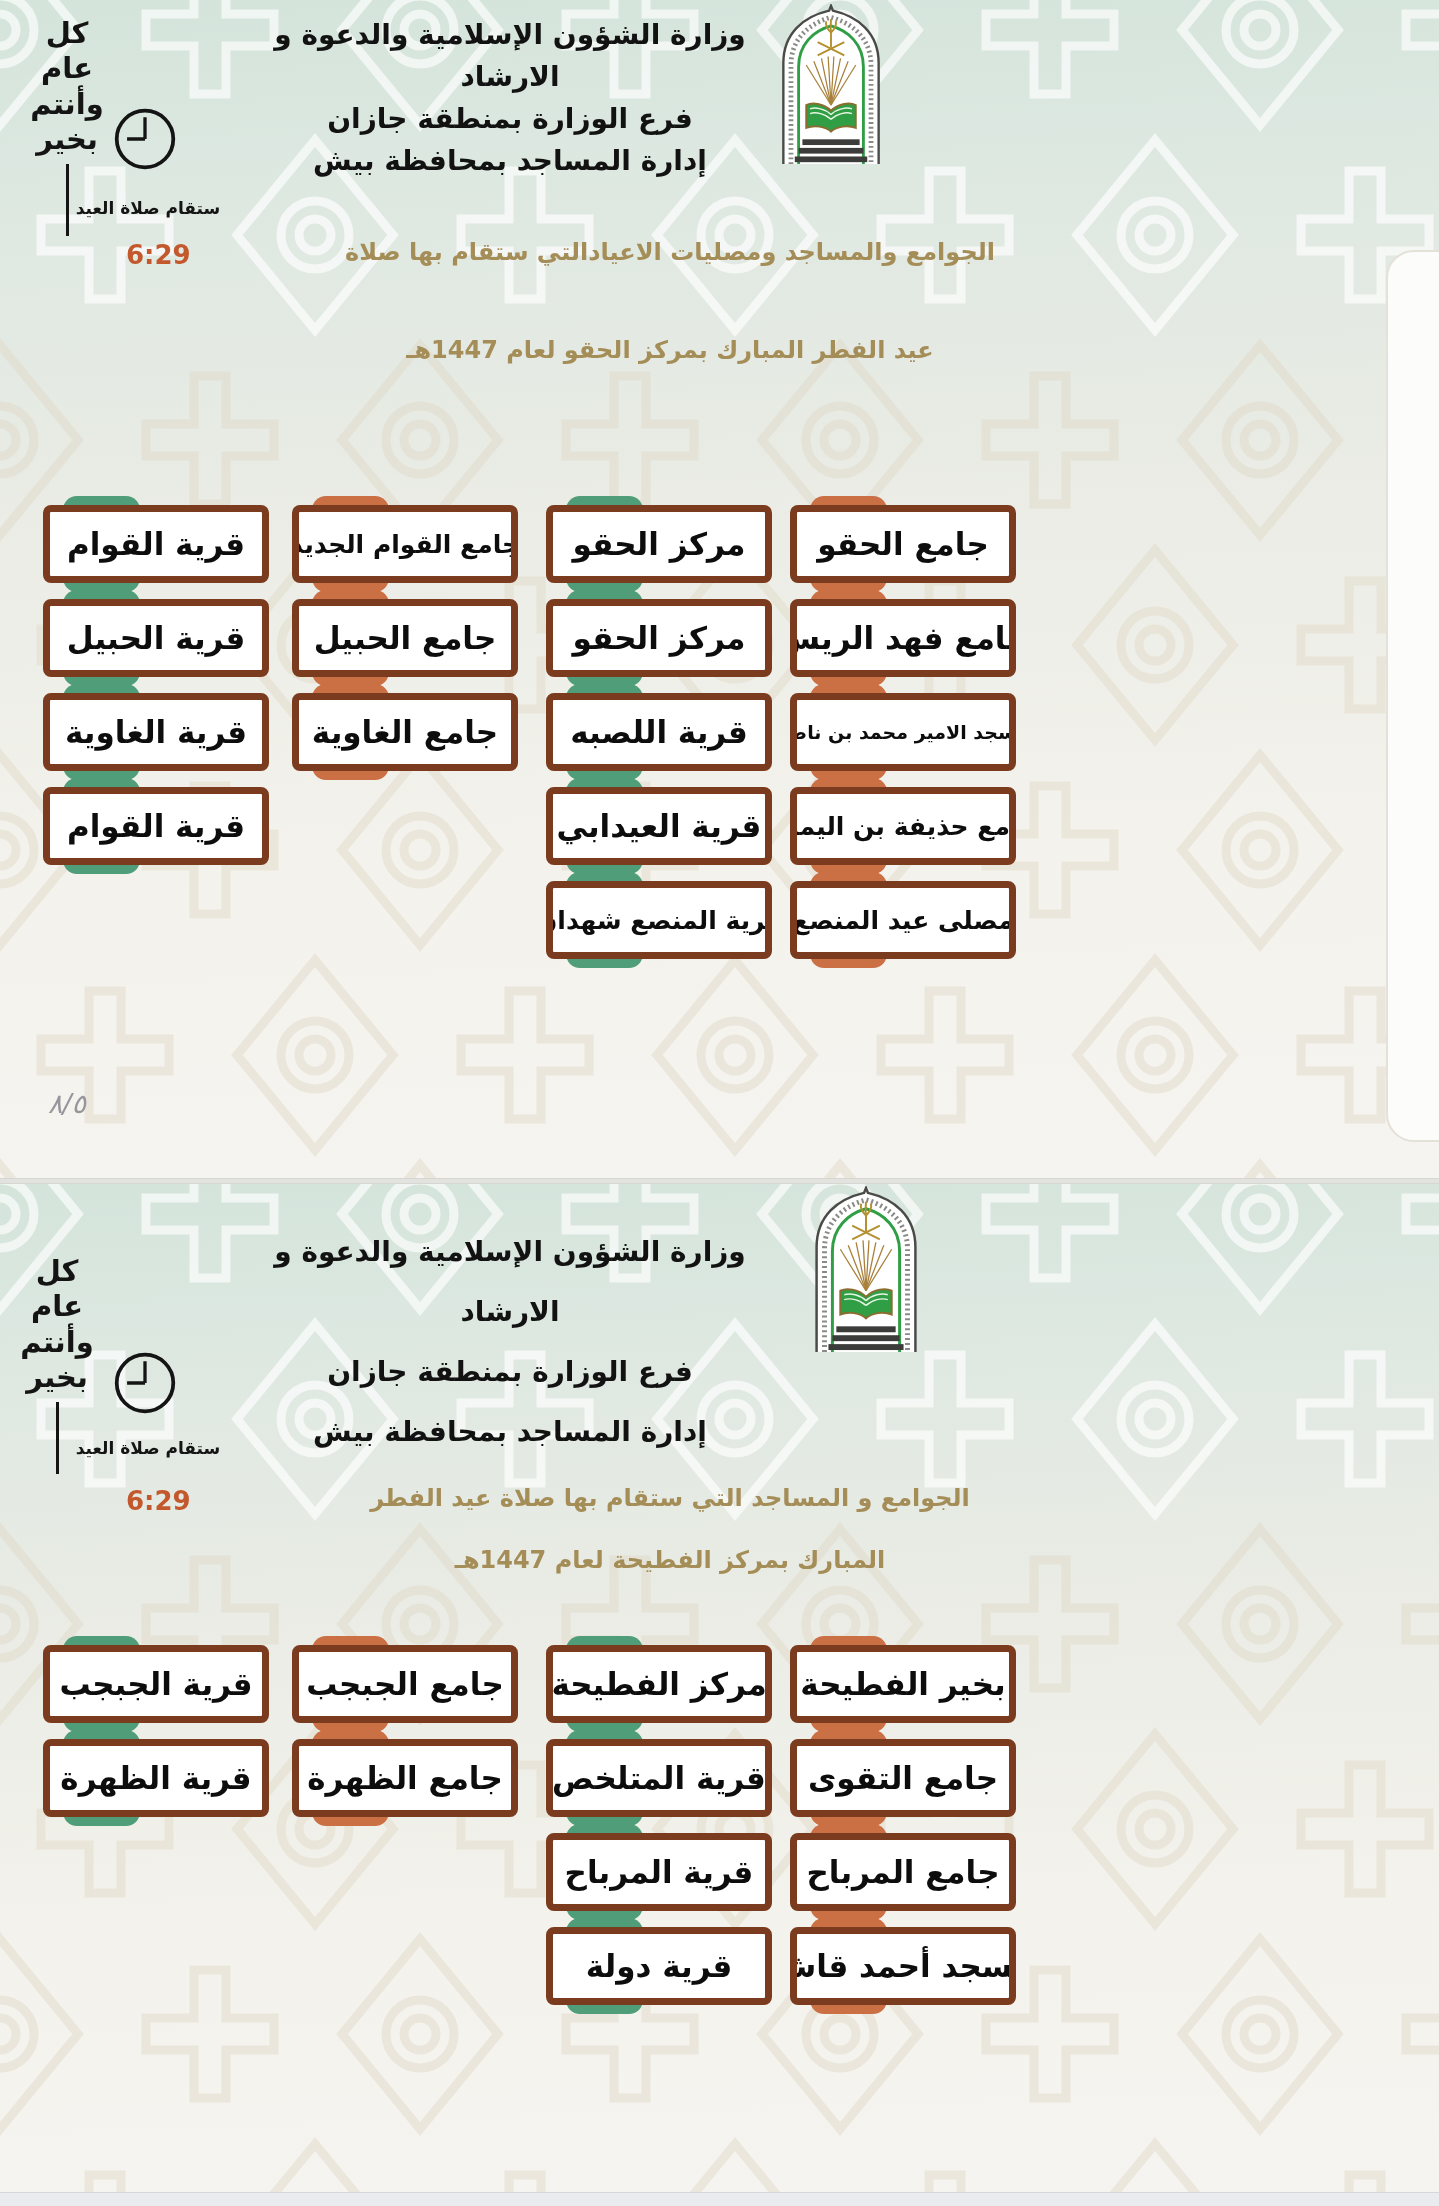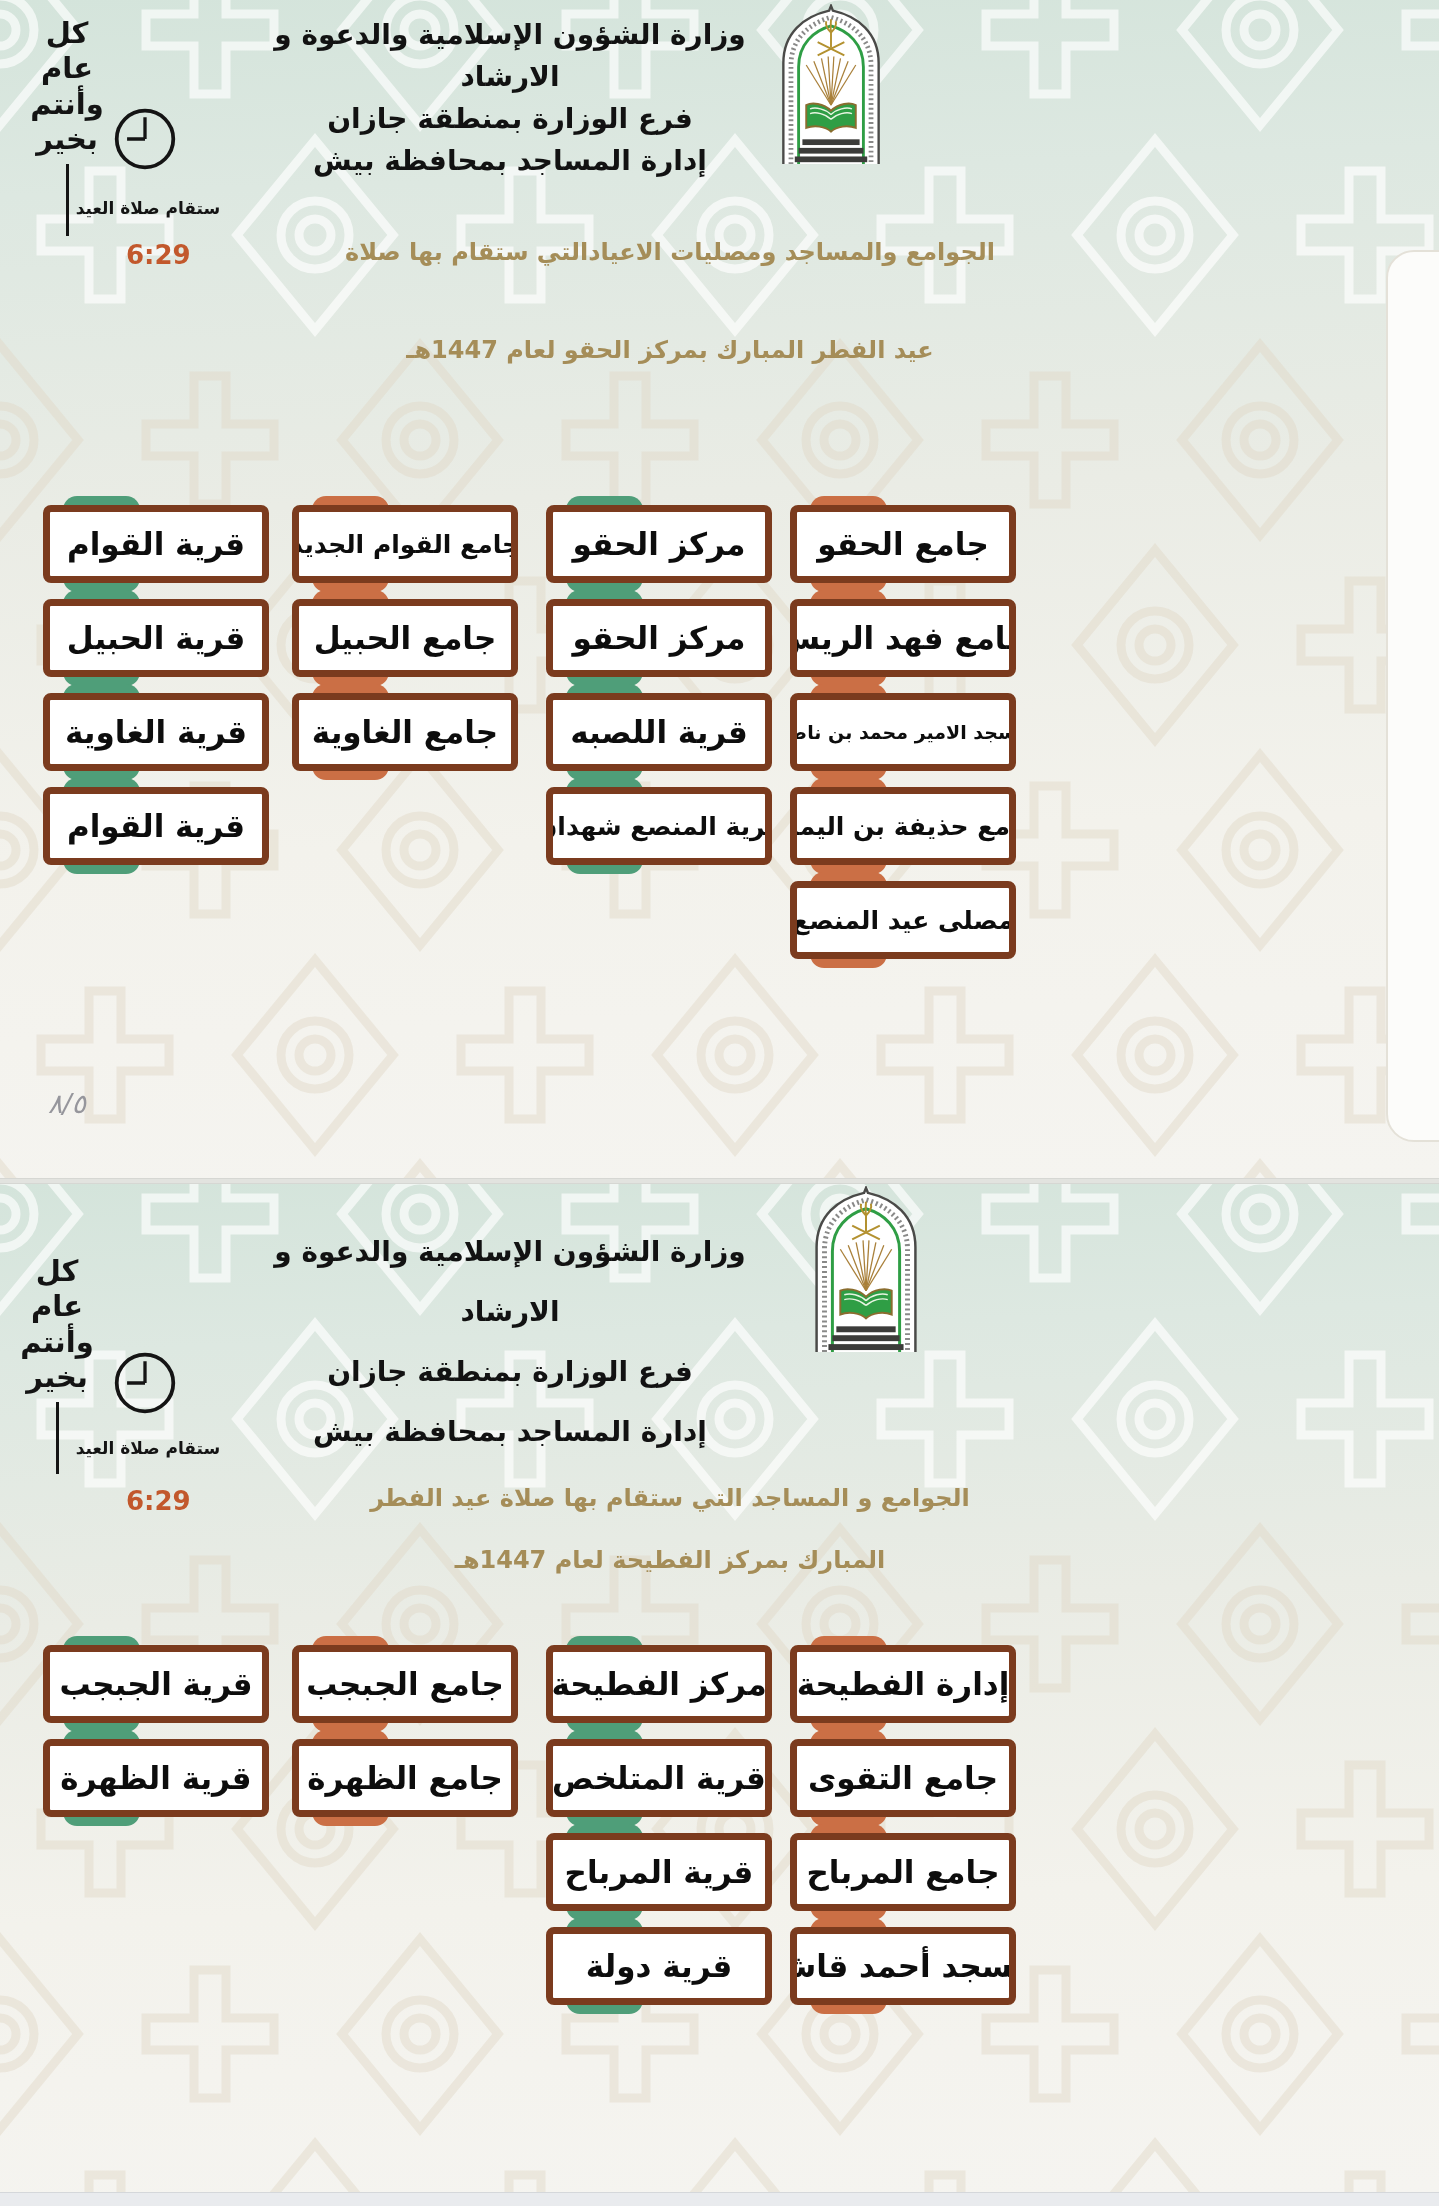--- a/index.html
+++ b/index.html
@@ -351,20 +351,26 @@
         </div>
         <div class="btn">
           <i class="tab" style="background: rgb(79, 158, 121);"></i>
           <div class="plate">
             <span class="btn-label" dir="rtl">قرية اللصبه</span>
           </div>
         </div>
         <div class="btn">
           <i class="tab" style="background: rgb(79, 158, 121);"></i>
           <div class="plate">
+            <span class="btn-label" dir="rtl">قرية العيدابي</span>
+          </div>
+        </div>
+        <div class="btn">
+          <i class="tab" style="background: rgb(79, 158, 121);"></i>
+          <div class="plate">
             <span class="btn-label sm" dir="rtl">قرية المنصع شهدان</span>
           </div>
         </div>
       </div>
       <div class="btn-col col-3">
         <div class="btn">
           <i class="tab" style="background: rgb(203, 111, 69);"></i>
           <div class="plate">
             <span class="btn-label" dir="rtl">جامع الحقو</span>
           </div>
@@ -671,21 +677,21 @@
           <i class="tab" style="background: rgb(79, 158, 121);"></i>
           <div class="plate">
             <span class="btn-label" dir="rtl">قرية دولة</span>
           </div>
         </div>
       </div>
       <div class="btn-col col-3">
         <div class="btn">
           <i class="tab" style="background: rgb(203, 111, 69);"></i>
           <div class="plate">
-            <span class="btn-label" dir="rtl">إدارة الفطيحة</span>
+            <span class="btn-label" dir="rtl">بخير الفطيحة</span>
           </div>
         </div>
         <div class="btn">
           <i class="tab" style="background: rgb(203, 111, 69);"></i>
           <div class="plate">
             <span class="btn-label" dir="rtl">جامع التقوى</span>
           </div>
         </div>
         <div class="btn">
           <i class="tab" style="background: rgb(203, 111, 69);"></i>

